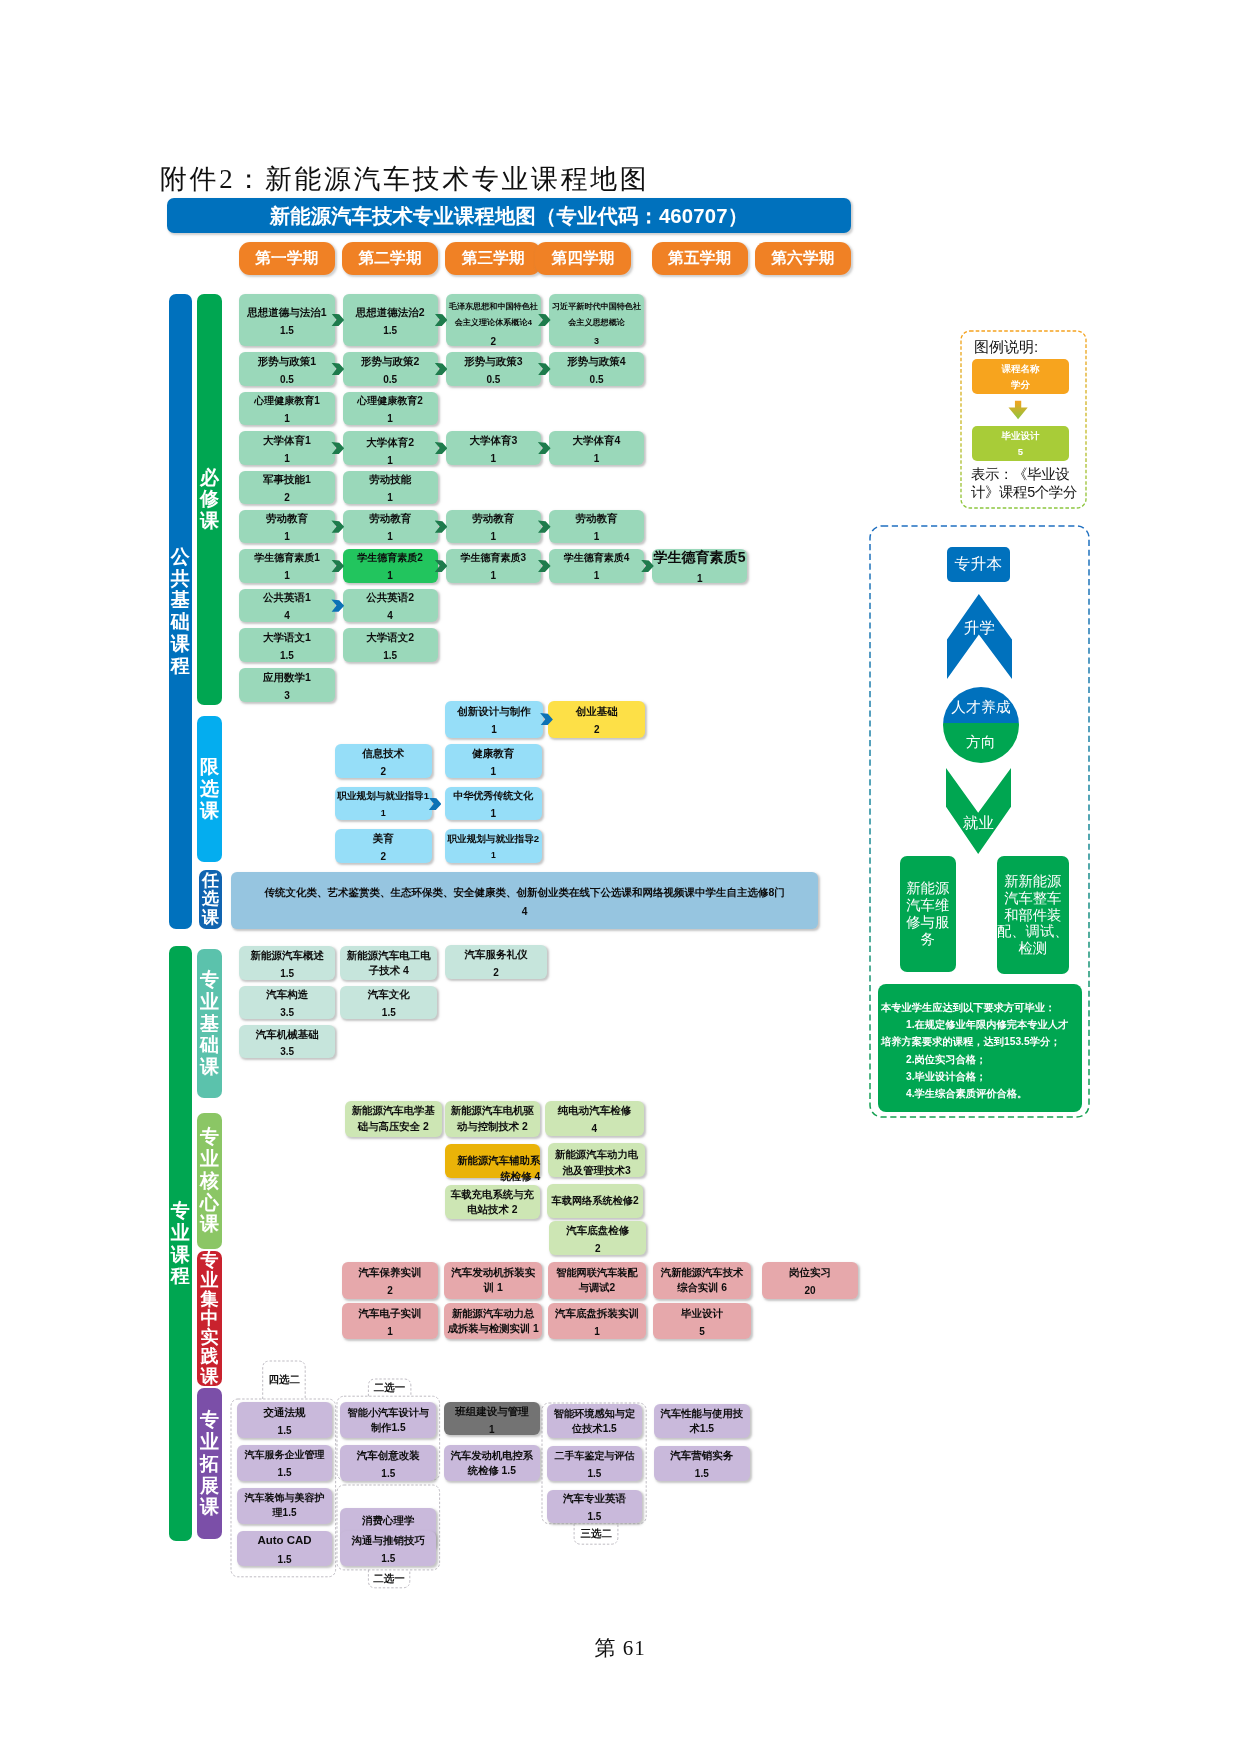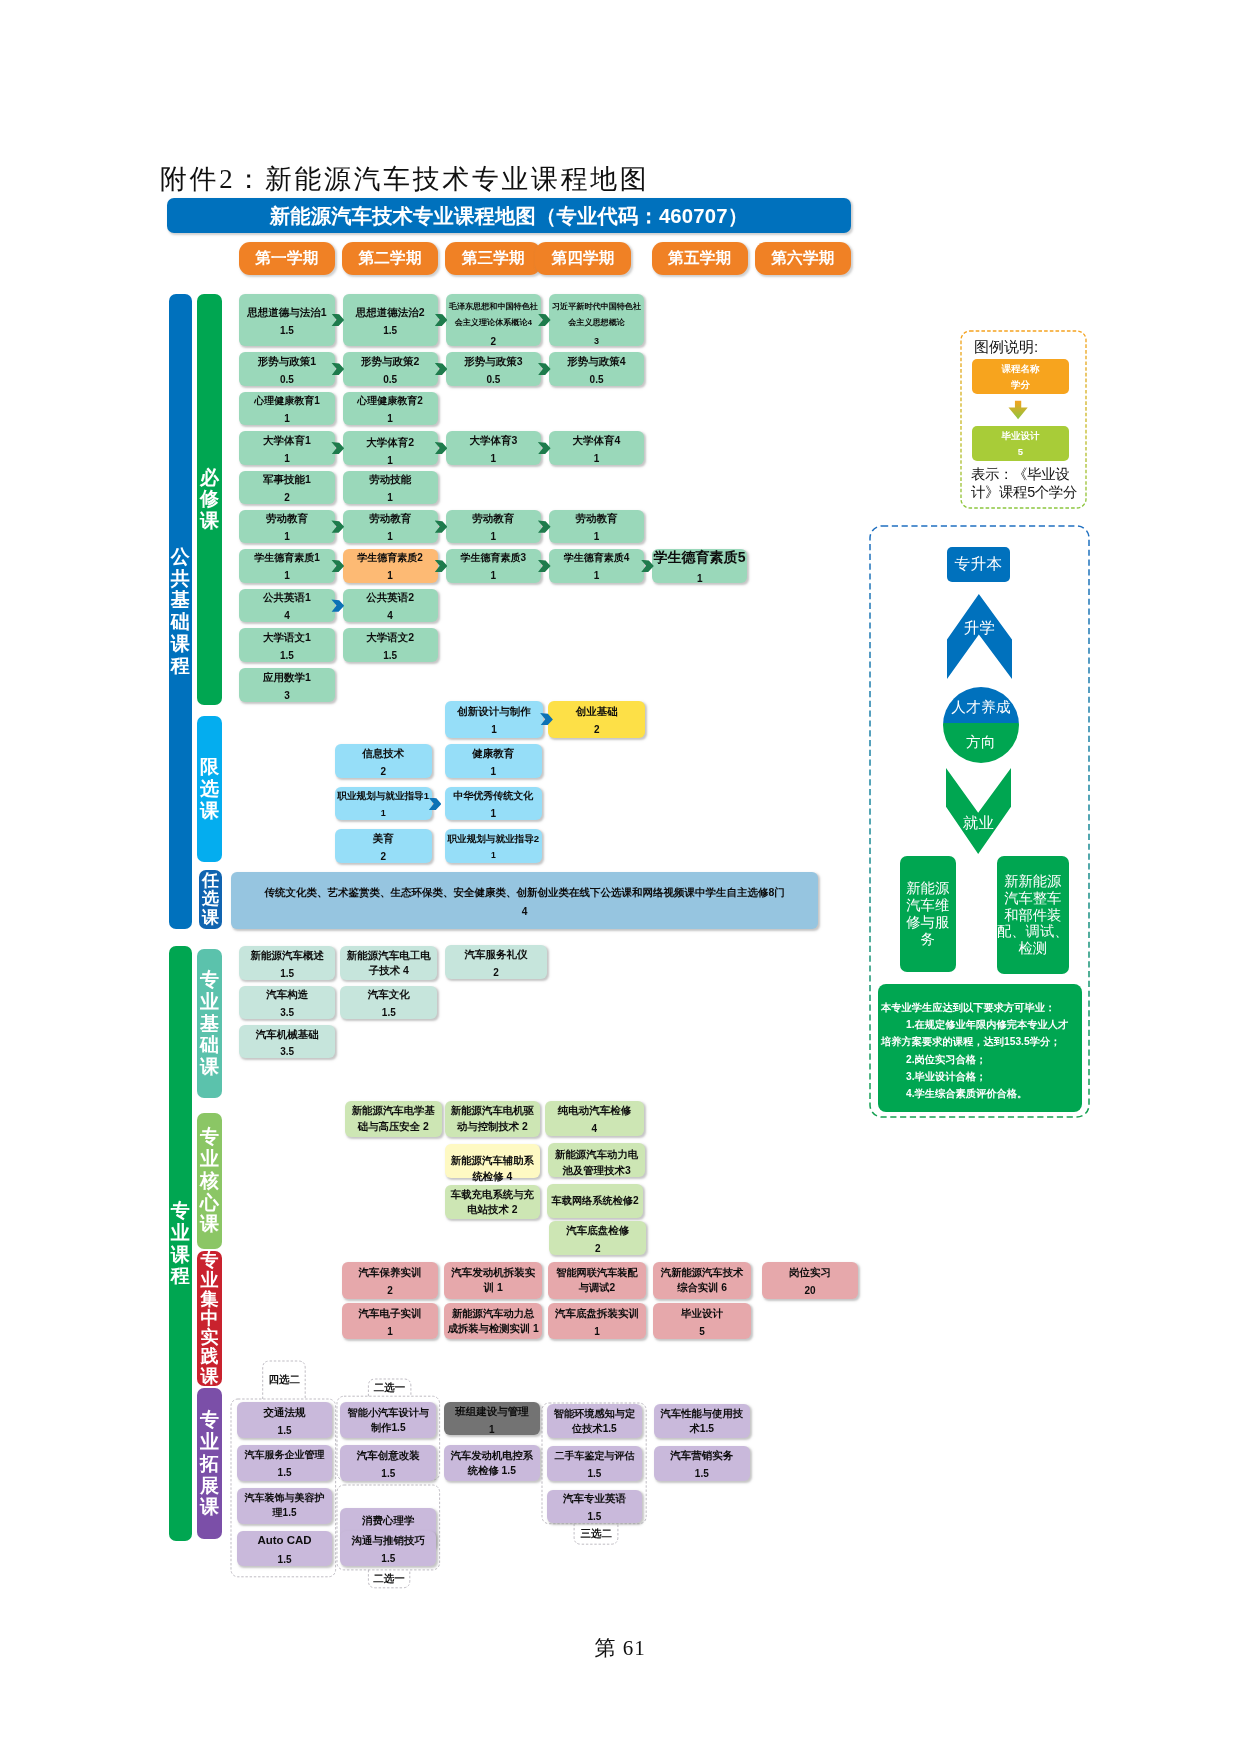--- a/index.html
+++ b/index.html
@@ -148,21 +148,21 @@
       <div class="cbox" style="left: 342.5px; top: 431.3px; width: 95.3px; height: 33.6px; background: rgb(154, 216, 186); line-height: 1.58; padding-top: 4px;"><span class="nm" style="font-size: 10.5px;">大学体育2</span><span class="cr" style="font-size: 10px;">1</span></div>
       <div class="cbox" style="left: 445.7px; top: 431.3px; width: 95.3px; height: 33.6px; background: rgb(154, 216, 186); line-height: 1.58; padding-top: 0px;"><span class="nm" style="font-size: 10.5px;">大学体育3</span><span class="cr" style="font-size: 10px;">1</span></div>
       <div class="cbox" style="left: 548.9px; top: 431.3px; width: 95.3px; height: 33.6px; background: rgb(154, 216, 186); line-height: 1.58; padding-top: 0px;"><span class="nm" style="font-size: 10.5px;">大学体育4</span><span class="cr" style="font-size: 10px;">1</span></div>
       <div class="cbox" style="left: 239.3px; top: 470.6px; width: 95.3px; height: 33.6px; background: rgb(154, 216, 186); line-height: 1.58; padding-top: 0px;"><span class="nm" style="font-size: 10.5px;">军事技能1</span><span class="cr" style="font-size: 10px;">2</span></div>
       <div class="cbox" style="left: 342.5px; top: 470.6px; width: 95.3px; height: 33.6px; background: rgb(154, 216, 186); line-height: 1.58; padding-top: 0px;"><span class="nm" style="font-size: 10.5px;">劳动技能</span><span class="cr" style="font-size: 10px;">1</span></div>
       <div class="cbox" style="left: 239.3px; top: 509.8px; width: 95.3px; height: 33.6px; background: rgb(154, 216, 186); line-height: 1.58; padding-top: 0px;"><span class="nm" style="font-size: 10.5px;">劳动教育</span><span class="cr" style="font-size: 10px;">1</span></div>
       <div class="cbox" style="left: 342.5px; top: 509.8px; width: 95.3px; height: 33.6px; background: rgb(154, 216, 186); line-height: 1.58; padding-top: 0px;"><span class="nm" style="font-size: 10.5px;">劳动教育</span><span class="cr" style="font-size: 10px;">1</span></div>
       <div class="cbox" style="left: 445.7px; top: 509.8px; width: 95.3px; height: 33.6px; background: rgb(154, 216, 186); line-height: 1.58; padding-top: 0px;"><span class="nm" style="font-size: 10.5px;">劳动教育</span><span class="cr" style="font-size: 10px;">1</span></div>
       <div class="cbox" style="left: 548.9px; top: 509.8px; width: 95.3px; height: 33.6px; background: rgb(154, 216, 186); line-height: 1.58; padding-top: 0px;"><span class="nm" style="font-size: 10.5px;">劳动教育</span><span class="cr" style="font-size: 10px;">1</span></div>
       <div class="cbox" style="left: 239.3px; top: 549.1px; width: 95.3px; height: 33.6px; background: rgb(154, 216, 186); line-height: 1.58; padding-top: 0px;"><span class="nm" style="font-size: 10px;">学生德育素质1</span><span class="cr" style="font-size: 10px;">1</span></div>
-      <div class="cbox" style="left: 342.5px; top: 549.1px; width: 95.3px; height: 33.6px; background: #fdba74; line-height: 1.58; padding-top: 0px;"><span class="nm" style="font-size: 10px;">学生德育素质2</span><span class="cr" style="font-size: 10px;">1</span></div>
+      <div class="cbox" style="left: 342.5px; top: 549.1px; width: 95.3px; height: 33.6px; background: #22c55e; line-height: 1.58; padding-top: 0px;"><span class="nm" style="font-size: 10px;">学生德育素质2</span><span class="cr" style="font-size: 10px;">1</span></div>
       <div class="cbox" style="left: 445.7px; top: 549.1px; width: 95.3px; height: 33.6px; background: rgb(154, 216, 186); line-height: 1.58; padding-top: 0px;"><span class="nm" style="font-size: 10px;">学生德育素质3</span><span class="cr" style="font-size: 10px;">1</span></div>
       <div class="cbox" style="left: 548.9px; top: 549.1px; width: 95.3px; height: 33.6px; background: rgb(154, 216, 186); line-height: 1.58; padding-top: 0px;"><span class="nm" style="font-size: 10px;">学生德育素质4</span><span class="cr" style="font-size: 10px;">1</span></div>
       <div class="cbox" style="left: 652.1px; top: 549.1px; width: 95.3px; height: 33.6px; background: rgb(154, 216, 186); line-height: 1.58; padding-top: 0px;"><span class="nm" style="font-size: 14px; font-family: Liberation Mono, monospace;">学生德育素质5</span><span class="cr" style="font-size: 10px;">1</span></div>
       <div class="cbox" style="left: 239.3px; top: 588.8px; width: 95.3px; height: 33.6px; background: rgb(154, 216, 186); line-height: 1.58; padding-top: 0px;"><span class="nm" style="font-size: 10.5px;">公共英语1</span><span class="cr" style="font-size: 10px;">4</span></div>
       <div class="cbox" style="left: 342.5px; top: 588.8px; width: 95.3px; height: 33.6px; background: rgb(154, 216, 186); line-height: 1.58; padding-top: 0px;"><span class="nm" style="font-size: 10.5px;">公共英语2</span><span class="cr" style="font-size: 10px;">4</span></div>
       <div class="cbox" style="left: 239.3px; top: 628.4px; width: 95.3px; height: 33.6px; background: rgb(154, 216, 186); line-height: 1.58; padding-top: 0px;"><span class="nm" style="font-size: 10.5px;">大学语文1</span><span class="cr" style="font-size: 10px;">1.5</span></div>
       <div class="cbox" style="left: 342.5px; top: 628.4px; width: 95.3px; height: 33.6px; background: rgb(154, 216, 186); line-height: 1.58; padding-top: 0px;"><span class="nm" style="font-size: 10.5px;">大学语文2</span><span class="cr" style="font-size: 10px;">1.5</span></div>
       <div class="cbox" style="left: 239.3px; top: 668px; width: 95.3px; height: 33.6px; background: rgb(154, 216, 186); line-height: 1.58; padding-top: 0px;"><span class="nm" style="font-size: 10.5px;">应用数学1</span><span class="cr" style="font-size: 10px;">3</span></div>
       <div class="cbox" style="left: 444.7px; top: 701px; width: 98.6px; height: 36.6px; background: rgb(150, 222, 248); line-height: 1.58; padding-top: 0px;"><span class="nm" style="font-size: 10.5px;">创新设计与制作</span><span class="cr" style="font-size: 10px;">1</span></div>
       <div class="cbox" style="left: 548.2px; top: 701px; width: 97px; height: 36.6px; background: #fde047; line-height: 1.58; padding-top: 0px;"><span class="nm" style="font-size: 10.5px;">创业基础</span><span class="cr" style="font-size: 10px;">2</span></div>
@@ -178,21 +178,21 @@
 子技术 4</span></div>
       <div class="cbox" style="left: 444.5px; top: 944.7px; width: 102.9px; height: 34.6px; background: rgb(198, 229, 220); line-height: 1.58; padding-top: 0px;"><span class="nm" style="font-size: 10.5px;">汽车服务礼仪</span><span class="cr" style="font-size: 10px;">2</span></div>
       <div class="cbox" style="left: 239.3px; top: 985.6px; width: 95.8px; height: 33.6px; background: rgb(198, 229, 220); line-height: 1.58; padding-top: 0px;"><span class="nm" style="font-size: 10.5px;">汽车构造</span><span class="cr" style="font-size: 10px;">3.5</span></div>
       <div class="cbox" style="left: 340.1px; top: 985.6px; width: 97.4px; height: 33.6px; background: rgb(198, 229, 220); line-height: 1.58; padding-top: 0px;"><span class="nm" style="font-size: 10.5px;">汽车文化</span><span class="cr" style="font-size: 10px;">1.5</span></div>
       <div class="cbox" style="left: 239.3px; top: 1024.9px; width: 95.8px; height: 33.6px; background: rgb(198, 229, 220); line-height: 1.58; padding-top: 0px;"><span class="nm" style="font-size: 10.5px;">汽车机械基础</span><span class="cr" style="font-size: 10px;">3.5</span></div>
       <div class="cbox" style="left: 344.9px; top: 1100.8px; width: 96.8px; height: 35.8px; background: rgb(205, 230, 180); line-height: 1.48; padding-top: 0px;"><span class="nm" style="font-size: 10.4px;">新能源汽车电学基
 础与高压安全 2</span></div>
       <div class="cbox" style="left: 444.5px; top: 1100.8px; width: 95.8px; height: 35.8px; background: rgb(205, 230, 180); line-height: 1.48; padding-top: 0px;"><span class="nm" style="font-size: 10.4px;">新能源汽车电机驱
 动与控制技术 2</span></div>
       <div class="cbox" style="left: 545px; top: 1100.8px; width: 98.8px; height: 35px; background: rgb(205, 230, 180); line-height: 1.58; padding-top: 0px;"><span class="nm" style="font-size: 10.5px;">纯电动汽车检修</span><span class="cr" style="font-size: 10px;">4</span></div>
-      <div class="cbox" style="left: 444.5px; top: 1143.6px; width: 95.8px; height: 34px; background: #fef9c3; line-height: 1.48; padding-top: 16px;"><span class="nm" style="font-size: 10.4px;">新能源汽车辅助系
+      <div class="cbox" style="left: 444.5px; top: 1143.6px; width: 95.8px; height: 34px; background: #eab308; line-height: 1.48; padding-top: 16px; text-align: right;"><span class="nm" style="font-size: 10.4px;">新能源汽车辅助系
 统检修 4</span></div>
       <div class="cbox" style="left: 548.1px; top: 1143.3px; width: 97.1px; height: 34px; background: rgb(205, 230, 180); line-height: 1.48; padding-top: 5px;"><span class="nm" style="font-size: 10.4px;">新能源汽车动力电
 池及管理技术3</span></div>
       <div class="cbox" style="left: 444.5px; top: 1185px; width: 95.8px; height: 34.3px; background: rgb(205, 230, 180); line-height: 1.48; padding-top: 0px;"><span class="nm" style="font-size: 10.4px;">车载充电系统与充
 电站技术 2</span></div>
       <div class="cbox" style="left: 546.7px; top: 1184.2px; width: 96.8px; height: 33.4px; background: rgb(205, 230, 180); line-height: 1.48; padding-top: 0px;"><span class="nm" style="font-size: 10.2px;">车载网络系统检修2</span></div>
       <div class="cbox" style="left: 549.4px; top: 1221.2px; width: 96.9px; height: 34.1px; background: rgb(205, 230, 180); line-height: 1.58; padding-top: 0px;"><span class="nm" style="font-size: 10.5px;">汽车底盘检修</span><span class="cr" style="font-size: 10px;">2</span></div>
       <div class="cbox" style="left: 342.4px; top: 1262.4px; width: 95.4px; height: 36.2px; background: rgb(230, 168, 171); line-height: 1.58; padding-top: 0px;"><span class="nm" style="font-size: 10.5px;">汽车保养实训</span><span class="cr" style="font-size: 10px;">2</span></div>
       <div class="cbox" style="left: 444.4px; top: 1262.4px; width: 97.6px; height: 36.2px; background: rgb(230, 168, 171); line-height: 1.48; padding-top: 0px;"><span class="nm" style="font-size: 10.5px;">汽车发动机拆装实
 训 1</span></div>

